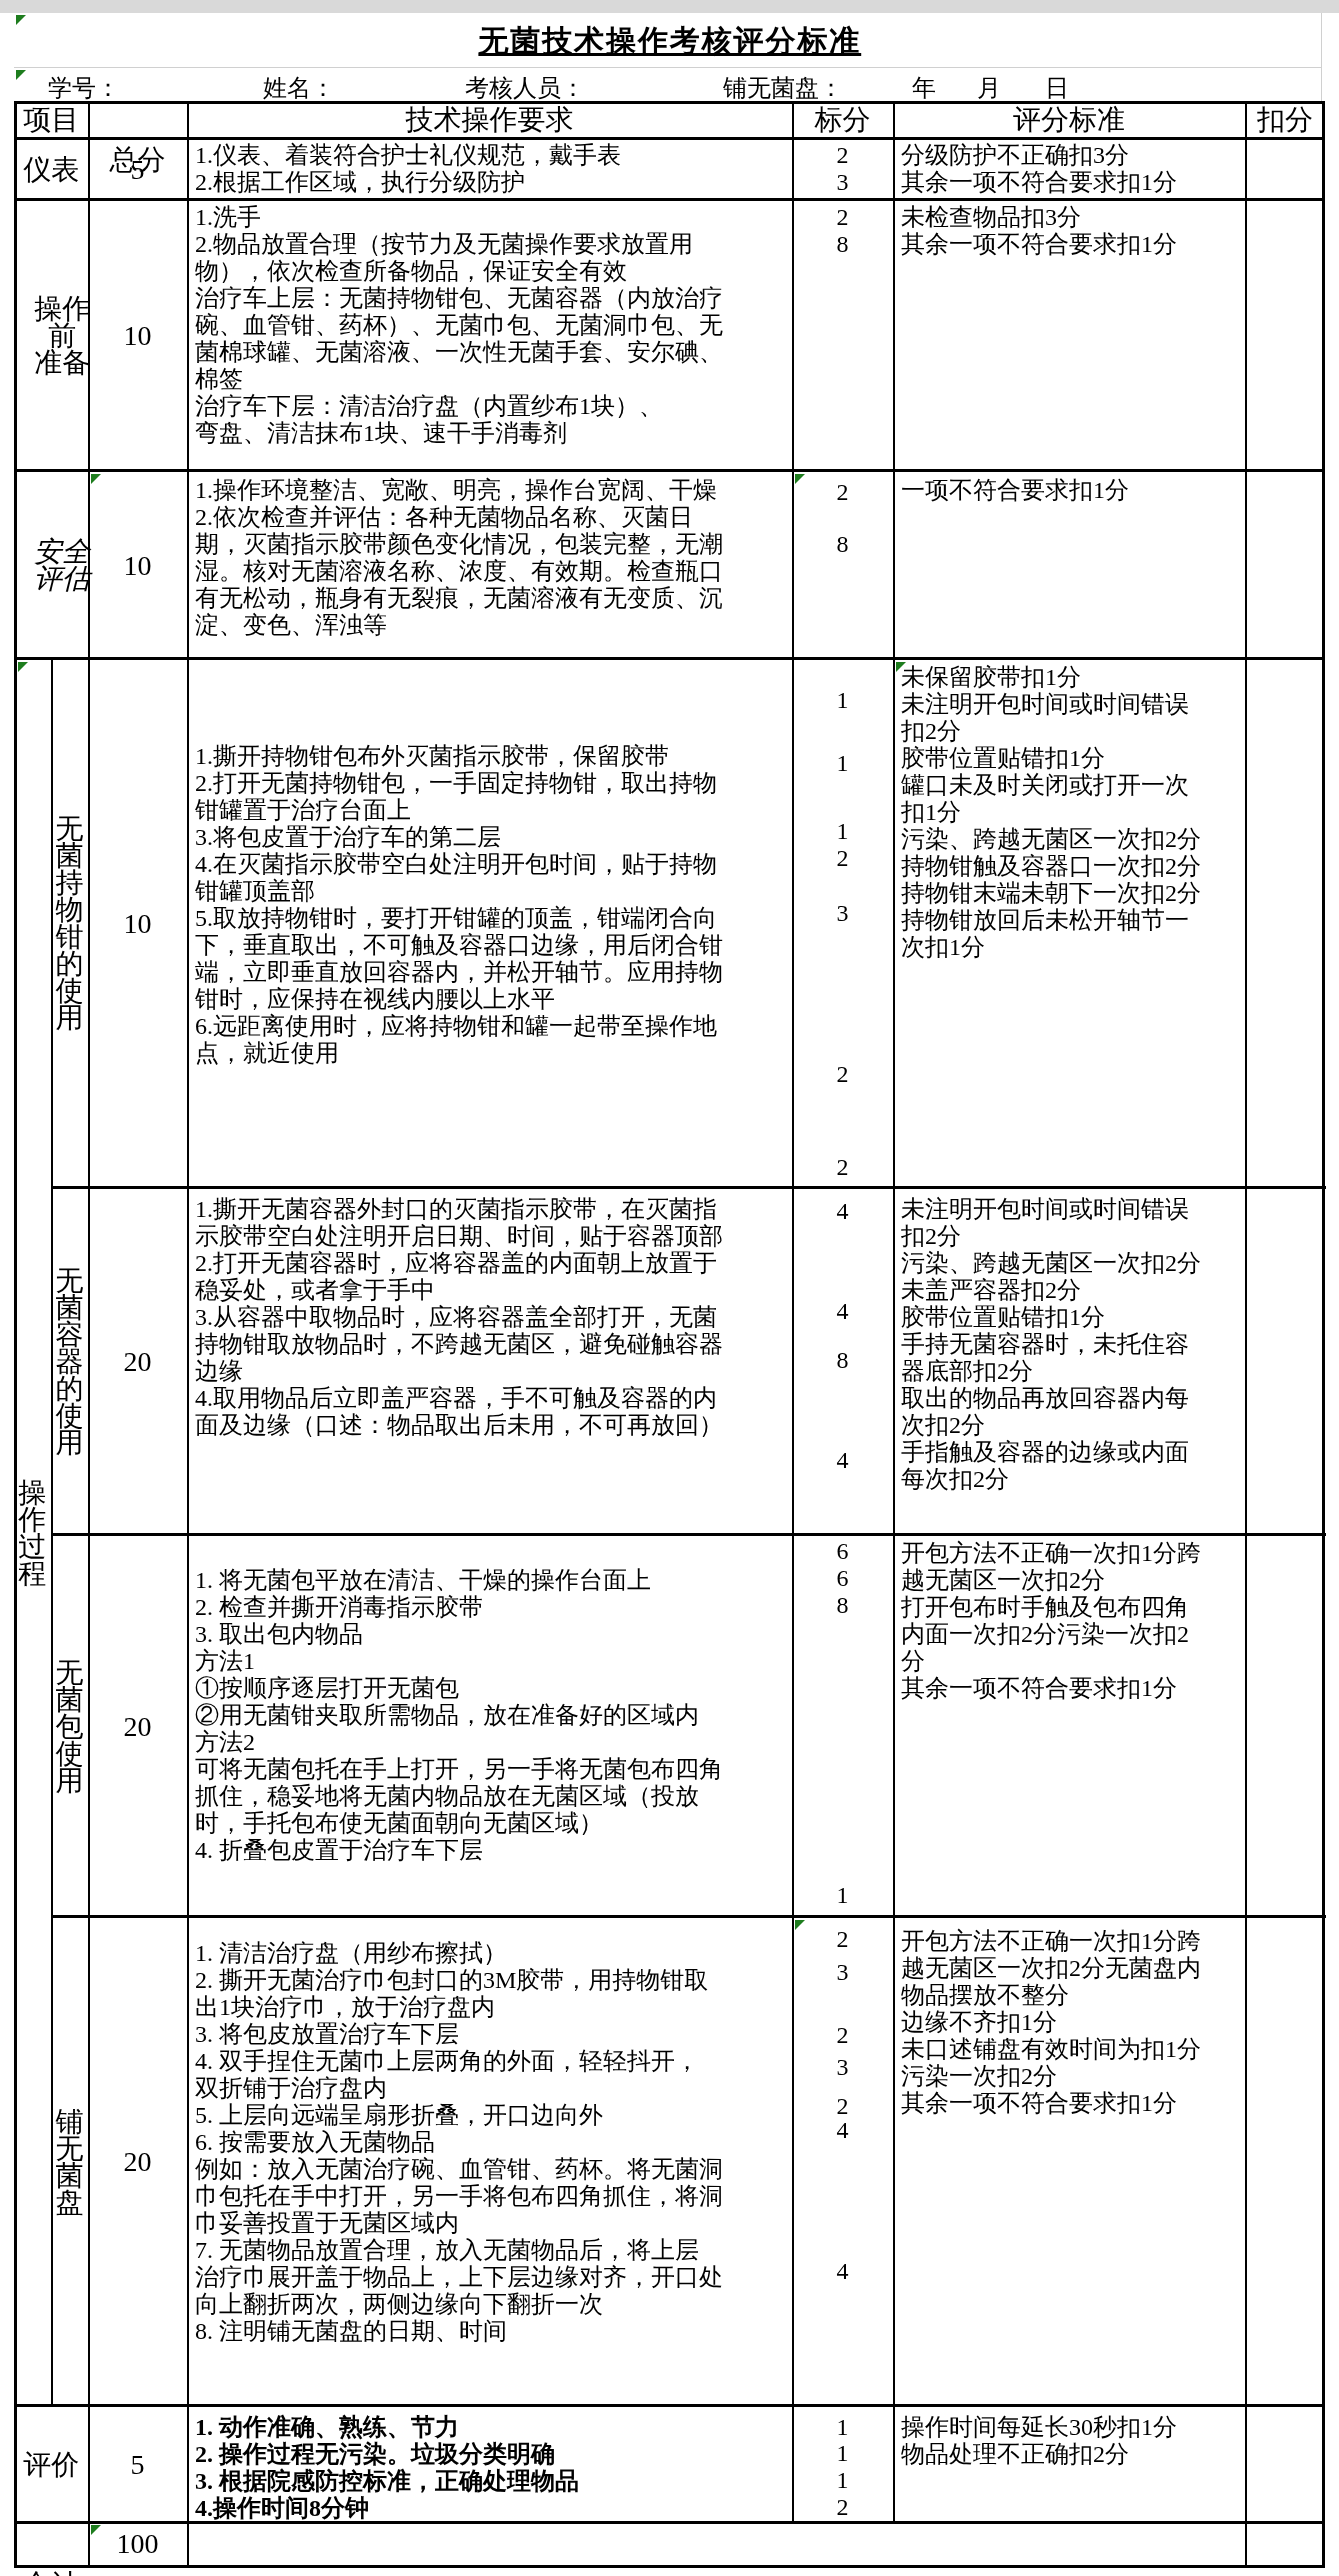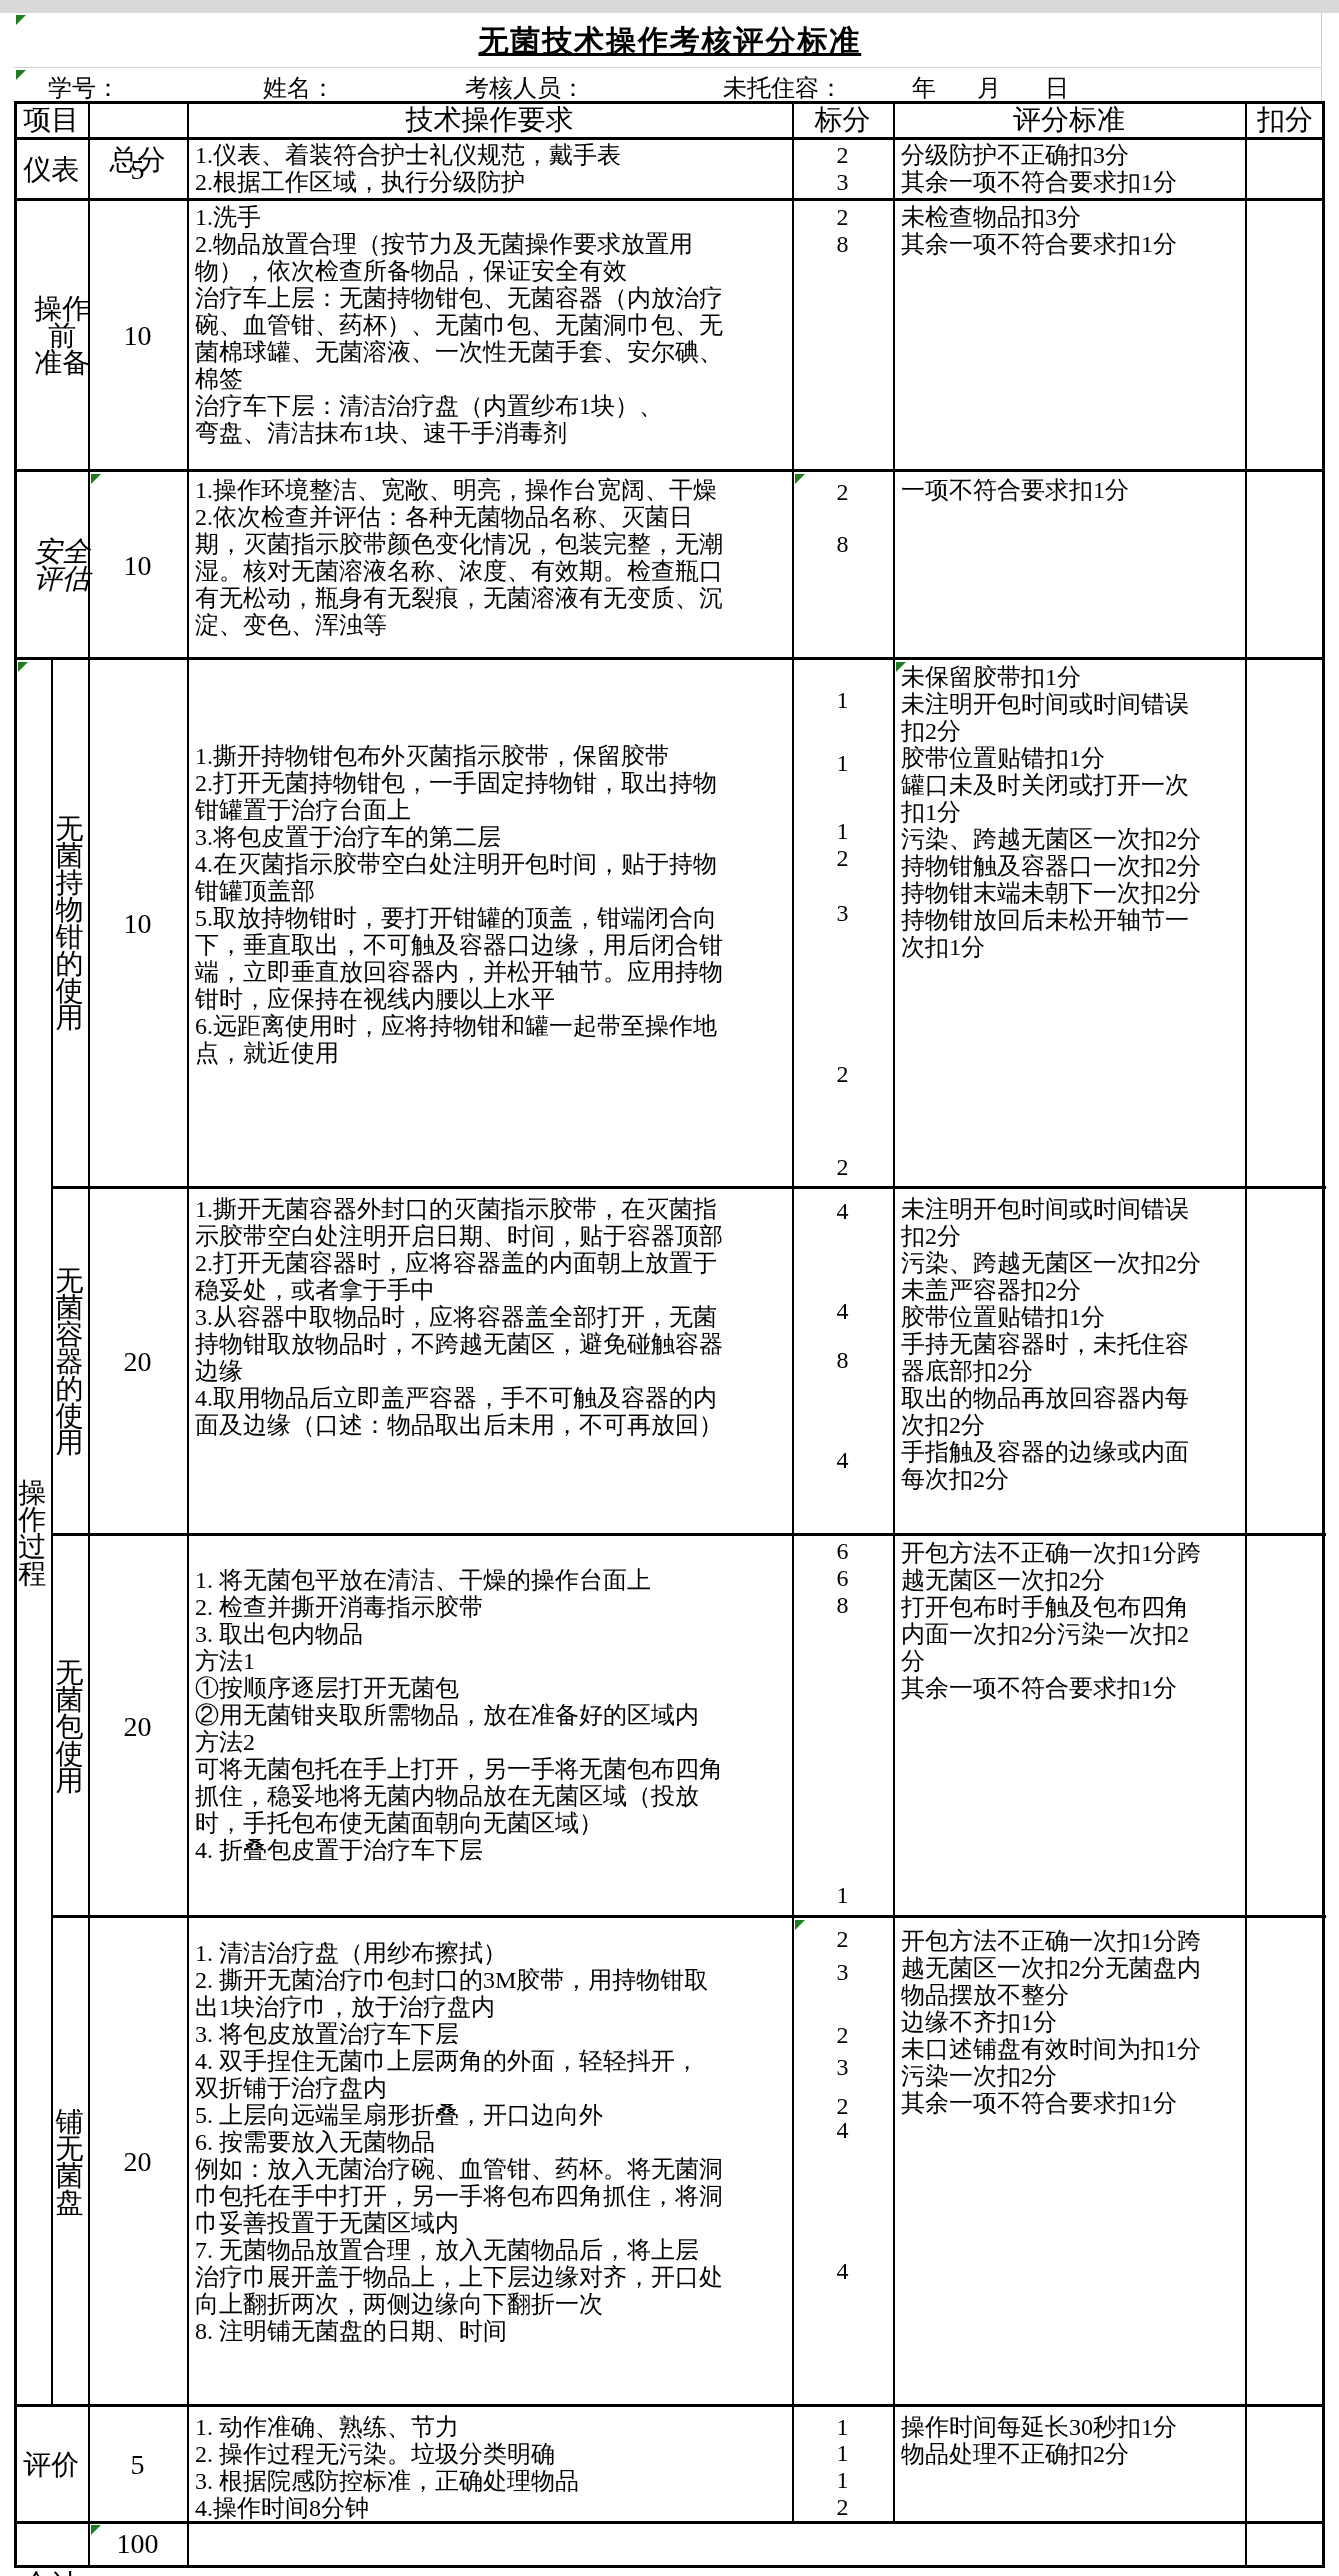--- a/index.html
+++ b/index.html
@@ -60,35 +60,35 @@
   .tt-f{left:88px;top:2522px;width:99px;height:42px;}
   .group-label{left:14.3px;top:659px;width:36px;height:1747px;}
   
   .req-r0{top:142px;} .crit-r0{top:142px;}
   .req-r1{top:204px;} .crit-r1{top:204px;}
   .req-r2{top:477px;} .crit-r2{top:477px;}
   .req-r3{top:743px;} .crit-r3{top:664px;}
   .req-r4{top:1196px;} .crit-r4{top:1196px;}
   .req-r5{top:1567px;} .crit-r5{top:1540px;}
   .req-r6{top:1940px;} .crit-r6{top:1928px;}
-  .req-r7{top:2414px;} .crit-r7{top:2414px;}
+  .req-r7{top:2414px;font-weight:bold;} .crit-r7{top:2414px;}
   
   .tri{position:absolute;width:0;height:0;border-top:10.5px solid #1e7d1e;border-right:10.5px solid transparent;}
 </style>
 </head>
 <body>
 
 <div class="abs top-strip"></div>
 <div class="abs title">无菌技术操作考核评分标准</div>
 
 <div class="abs subheader">
   <span class="sh sh-xh">学号：</span>
   <span class="sh sh-xm">姓名：</span>
   <span class="sh sh-khr">考核人员：</span>
-  <span class="sh sh-rq">未托住容：</span>
+  <span class="sh sh-rq">铺无菌盘：</span>
   <span class="sh sh-y">年</span>
   <span class="sh sh-m">月</span>
   <span class="sh sh-d">日</span>
 </div>
 <div class="abs faint-h"></div>
 <div class="abs faint-v"></div>
 
 <div class="abs frame-t"></div>
 <div class="abs frame-b"></div>
 <div class="abs frame-l"></div>

